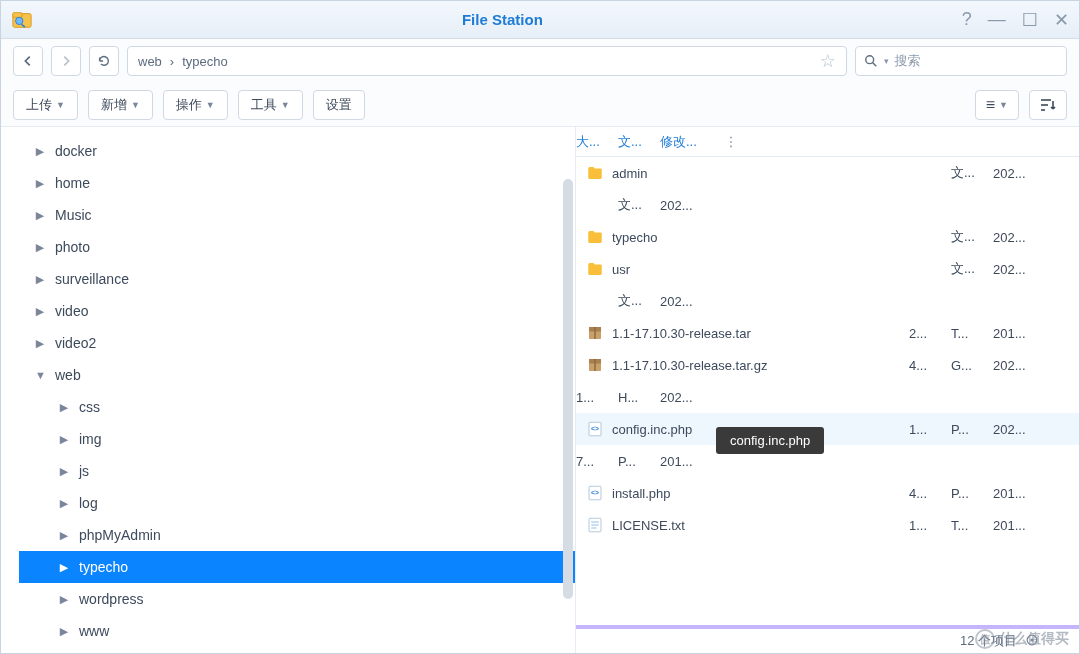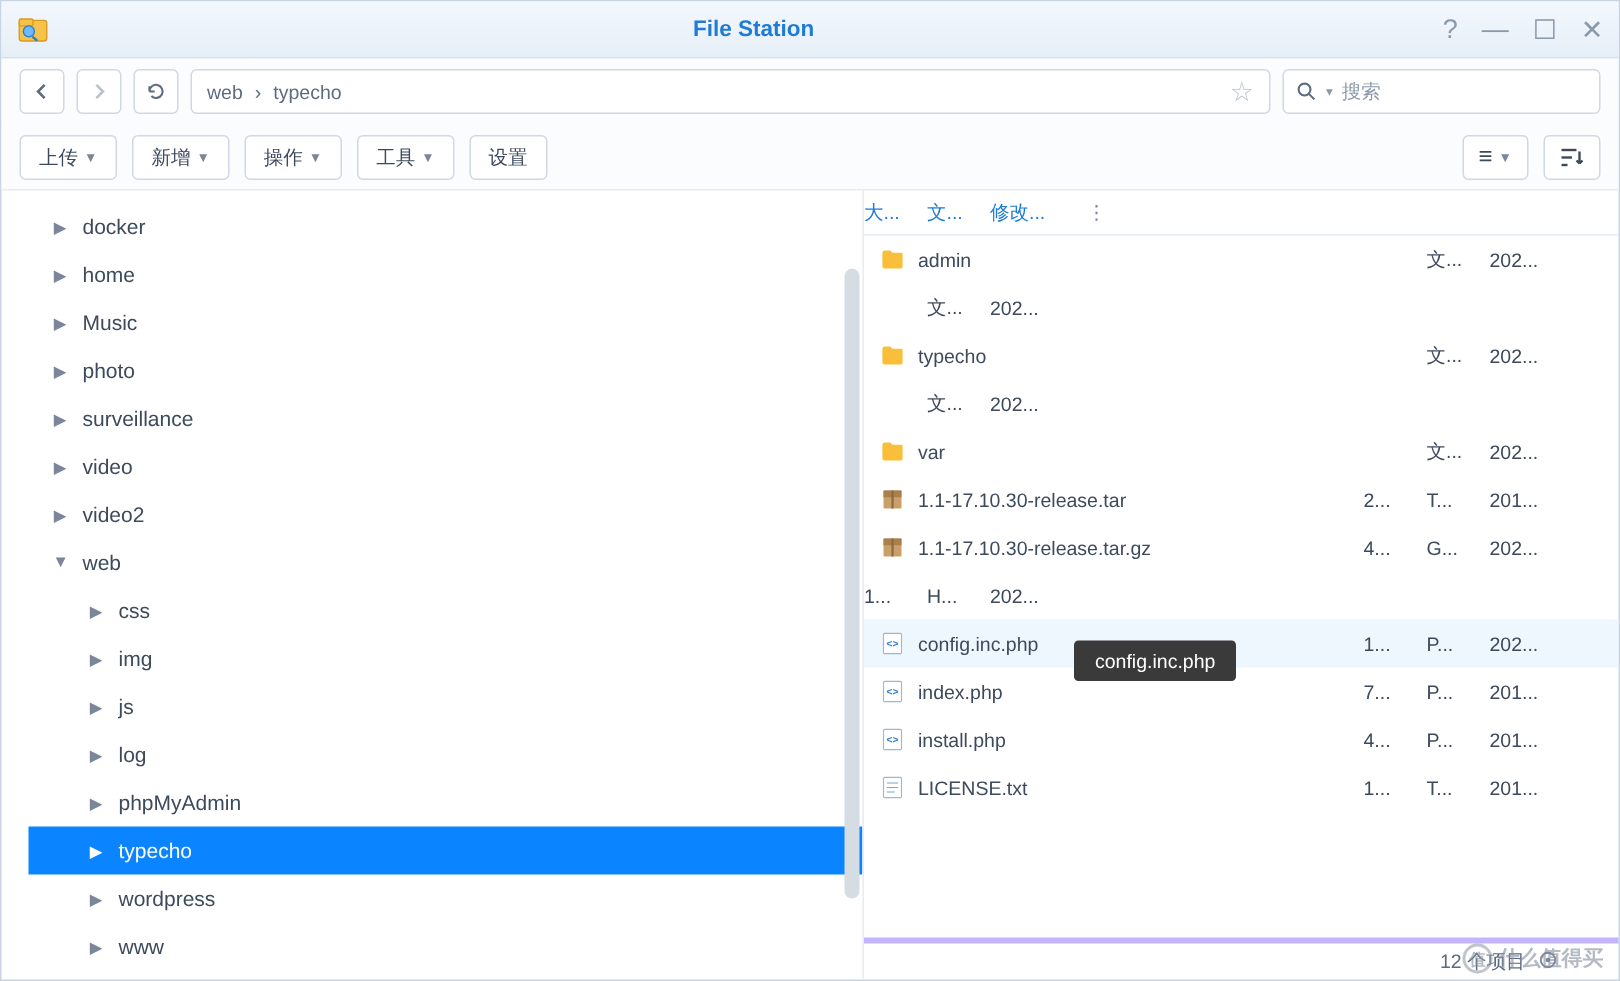--- a/index.html
+++ b/index.html
@@ -254,34 +254,34 @@
                 </svg>
               </span>
               <span>typecho</span>
             </div>
             <div class="cell-s"></div>
             <div class="cell-s">文...</div>
             <div class="cell-s" style="width:56px;">202...</div>
             <div class="cell-end"></div>
           </div>
           <div class="frow">
-            <div class="cell-s"></div>
-            <div class="cell-s">文...</div>
-            <div class="cell-s" style="width:56px;">202...</div>
-            <div class="cell-end"></div>
-          </div>
-          <div class="frow">
             <div class="cell-name">
               <span class="icon-box">
                 <svg viewBox="0 0 24 24" width="18" height="18">
                   <path d="M3 6a2 2 0 0 1 2-2h5l2 2h8a1 1 0 0 1 1 1v11a2 2 0 0 1-2 2H5a2 2 0 0 1-2-2V6z" fill="#f9bf3b"></path>
                 </svg>
               </span>
-              <span>var</span>
-            </div>
+              <span>usr</span>
+            </div>
+            <div class="cell-s"></div>
+            <div class="cell-s">文...</div>
+            <div class="cell-s" style="width:56px;">202...</div>
+            <div class="cell-end"></div>
+          </div>
+          <div class="frow">
             <div class="cell-s"></div>
             <div class="cell-s">文...</div>
             <div class="cell-s" style="width:56px;">202...</div>
             <div class="cell-end"></div>
           </div>
           <div class="frow">
             <div class="cell-name">
               <span class="icon-box">
                 <svg viewBox="0 0 24 24" width="18" height="18">
                   <rect x="4" y="4" width="16" height="16" rx="1" fill="#c9a06a"></rect>
@@ -327,29 +327,20 @@
                 </svg>
               </span>
               <span>config.inc.php</span>
             </div>
             <div class="cell-s">1...</div>
             <div class="cell-s">P...</div>
             <div class="cell-s" style="width:56px;">202...</div>
             <div class="cell-end"></div>
           </div>
           <div class="frow">
-            <div class="cell-name">
-              <span class="icon-box">
-                <svg viewBox="0 0 24 24" width="18" height="18">
-                  <rect x="4" y="3" width="16" height="18" rx="1" fill="#fff" stroke="#9db7d1"></rect>
-                  <text x="12" y="15" font-size="9" text-anchor="middle" fill="#2f7fd1" font-weight="bold">&lt;&gt;</text>
-                </svg>
-              </span>
-              <span>index.php</span>
-            </div>
             <div class="cell-s">7...</div>
             <div class="cell-s">P...</div>
             <div class="cell-s" style="width:56px;">201...</div>
             <div class="cell-end"></div>
           </div>
           <div class="frow">
             <div class="cell-name">
               <span class="icon-box">
                 <svg viewBox="0 0 24 24" width="18" height="18">
                   <rect x="4" y="3" width="16" height="18" rx="1" fill="#fff" stroke="#9db7d1"></rect>

